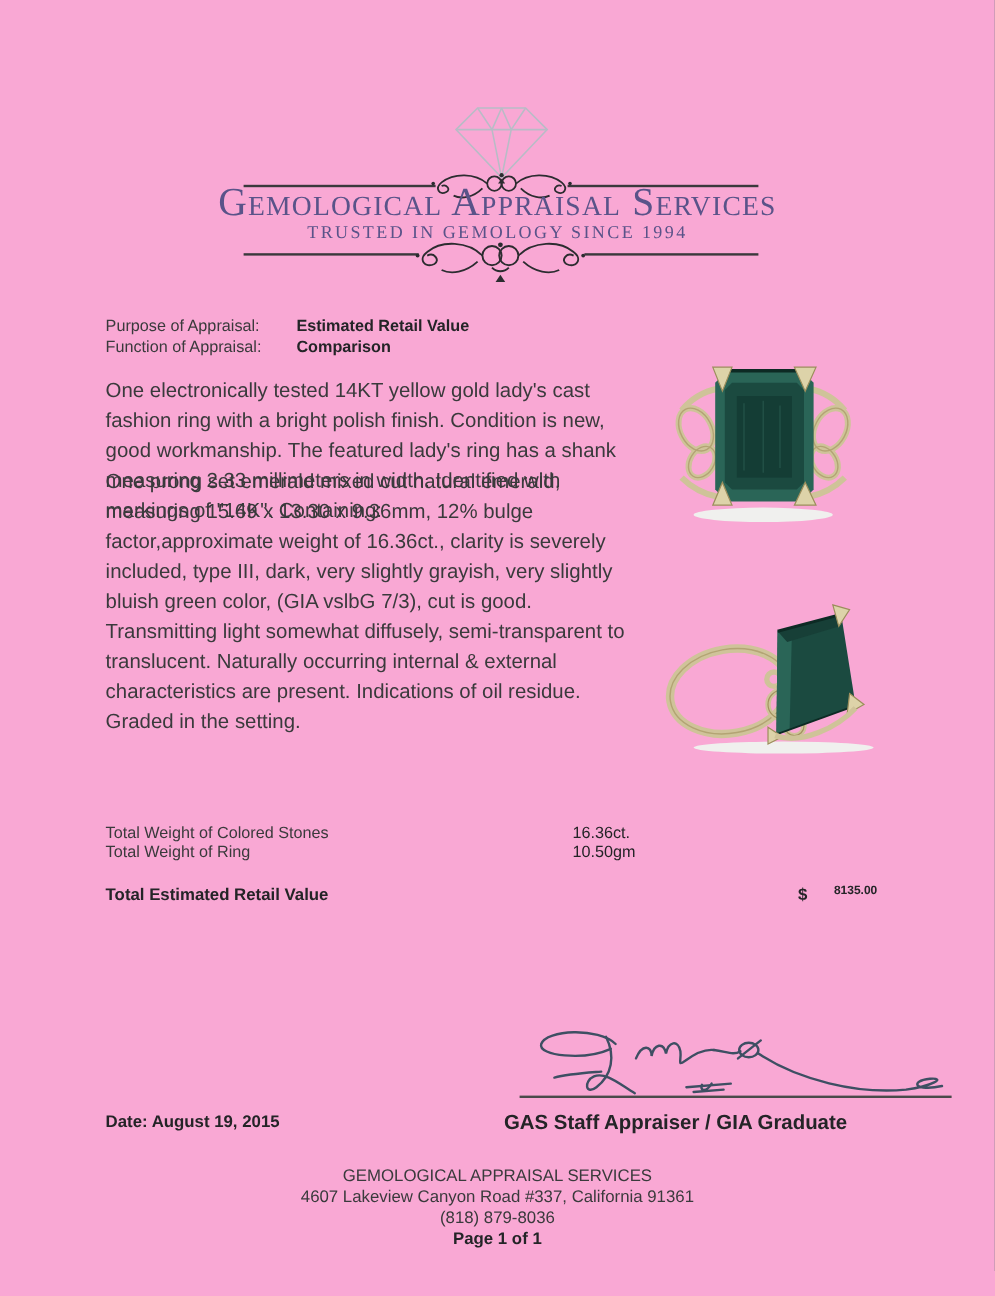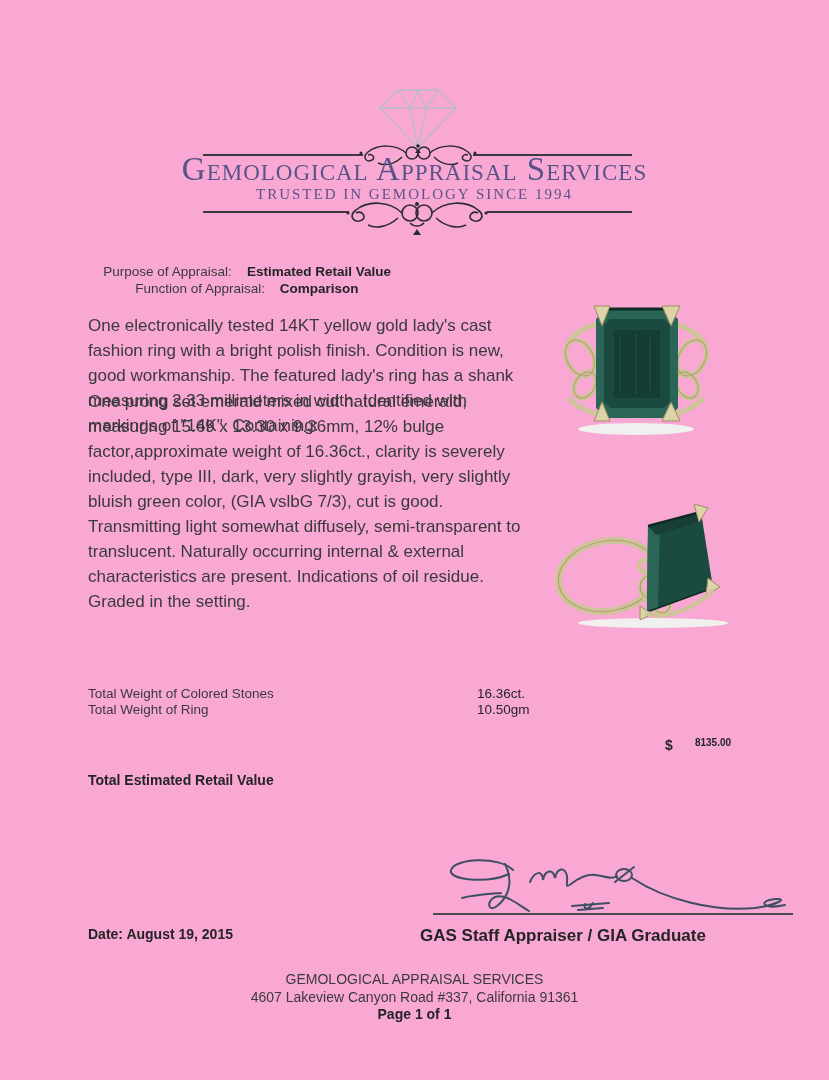--- a/index.html
+++ b/index.html
@@ -15,30 +15,30 @@
     font-family:"Liberation Serif",serif;font-variant:small-caps;
     font-size:33px;letter-spacing:1px;color:#5a5389;font-weight:400;
   }
   .brand-tagline{
     left:0;top:186px;width:829px;text-align:center;
     font-family:"Liberation Serif",serif;
     font-size:15px;letter-spacing:2px;color:#5a5389;
   }
   .rule{height:2px;background:#3a393c;}
   
-  .info-rows{left:88px;top:263px;font-size:13.5px;line-height:17px;text-align:center;}
+  .info-rows{left:88px;top:263px;font-size:13.5px;line-height:17px;}
   .info-label{display:inline-block;width:159px;color:#3a3a3c;}
   .info-value{font-weight:bold;color:#242427;}
   .para{font-size:17px;line-height:25px;color:#3a3a3c;}
   .p1{left:88px;top:313px;width:436px;}
   .p2{left:88px;top:389px;width:444px;}
   
   .tot-label{left:88px;font-size:13.5px;color:#3a3a3c;}
   .tot-value{left:477px;font-size:13.5px;font-weight:normal;color:#242427;}
-  .retail-label{left:88px;top:737px;font-size:14px;font-weight:bold;color:#242427;margin-top:35px;}
+  .retail-label{left:88px;top:737px;font-size:14px;font-weight:bold;color:#242427;}
   .currency{left:665px;top:737px;font-size:14px;font-weight:bold;color:#242427;}
   .amount{left:684px;top:737px;width:58px;text-align:center;font-size:10px;font-weight:bold;color:#242427;}
   
   .sig-line{left:433px;top:913px;width:360px;height:2px;background:#4a4a4a;}
   .date-label{left:88px;top:926px;font-size:14px;font-weight:bold;color:#242427;}
   .signer-label{left:420px;top:926px;font-size:17px;font-weight:bold;color:#242427;}
   .footer{left:0;top:971px;width:829px;text-align:center;font-size:14px;line-height:17.5px;color:#3a3a3c;}
   .footer .page-num{font-weight:bold;color:#242427;margin-top:0;}
 </style>
 </head>
@@ -213,16 +213,17 @@
     </g>
   </svg>
   <div class="abs sig-line"></div>
 
   <div class="abs date-label">Date: August 19, 2015</div>
   <div class="abs signer-label">GAS Staff Appraiser / GIA Graduate</div>
 
   <div class="abs footer">
     <div>GEMOLOGICAL APPRAISAL SERVICES</div>
     <div>4607 Lakeview Canyon Road #337, California 91361</div>
+    <div>(818) 879-8036</div>
     <div class="page-num">Page 1 of 1</div>
   </div>
 
 </div>
 
 </body></html>

